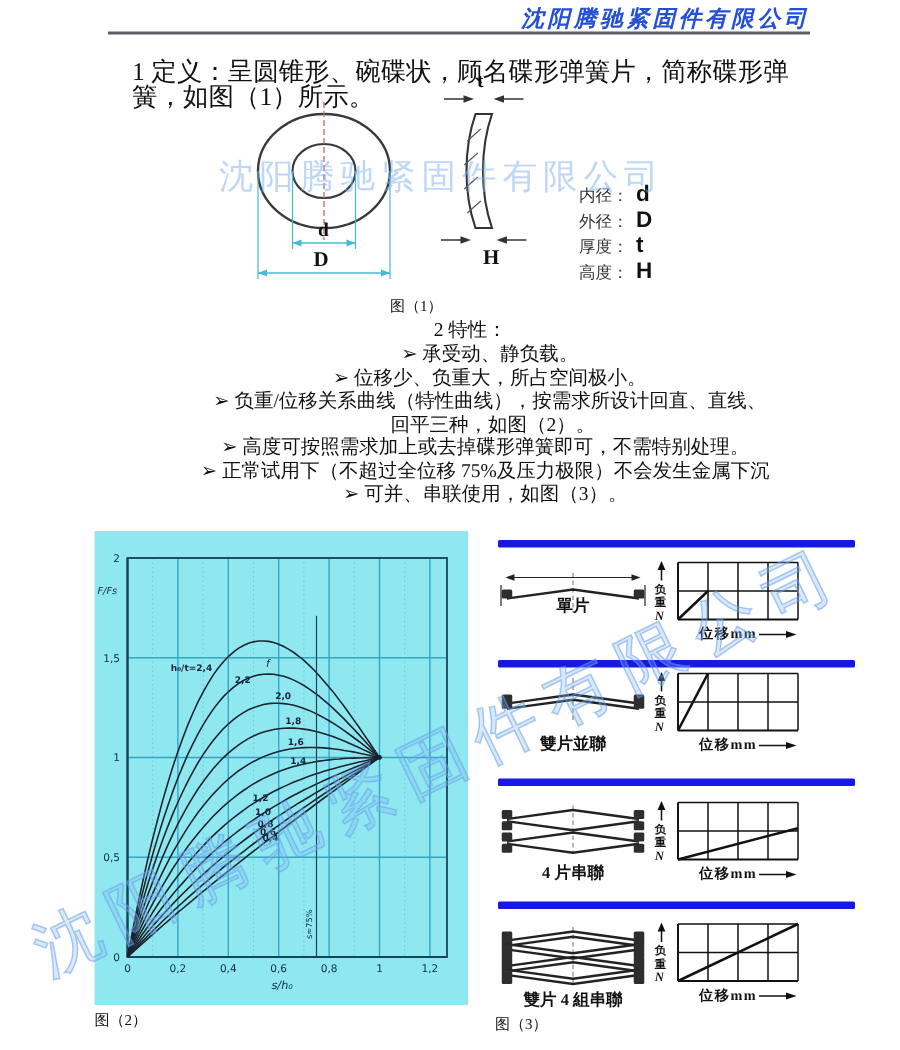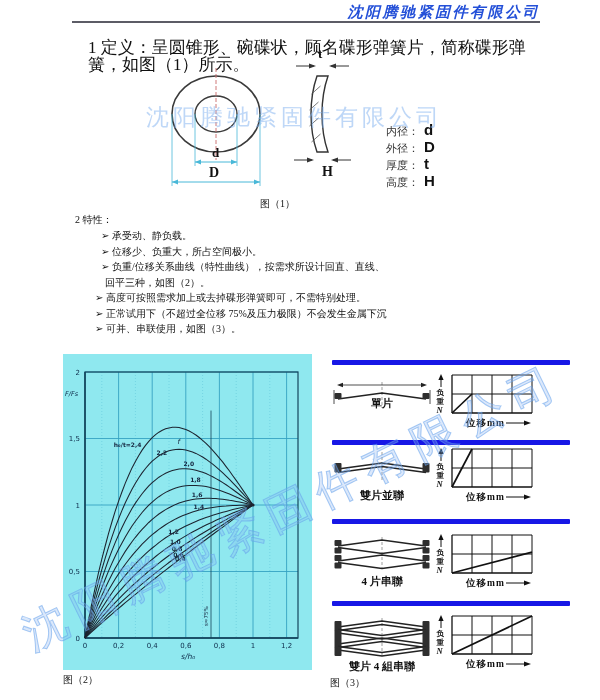--- a/index.html
+++ b/index.html
@@ -16,21 +16,21 @@
   .fig1-title{position:absolute;left:133px;top:58px;font-size:16px;font-weight:bold;letter-spacing:1px;}
   .params{position:absolute;left:386px;top:98px;line-height:15px;margin-top:24px;}
   .param-row{white-space:nowrap;}
   .pname{font-size:11px;color:#333;}
   .psym{font-size:15px;font-weight:bold;font-family:"Liberation Sans",sans-serif;margin-left:5px;}
   .caption{position:absolute;font-size:10px;text-align:left;}
   #cap1{left:260px;top:197px;width:80px;}
   #cap2{left:63px;top:673px;width:249px;}
   #cap3{left:330px;top:676px;width:242px;}
   
-  #features{position:absolute;left:0;top:212px;width:552px;font-size:10px;}
+  #features{position:absolute;left:0;top:212px;width:552px;font-size:13px;text-align:center;}
   .fhead{margin-left:75px;line-height:16px;}
   .fline{line-height:15.5px;white-space:nowrap;}
   .ml-a{margin-left:101px;}
   .ml-a2{margin-left:105px;}
   .ml-b{margin-left:95px;}
   .ml-b2{margin-left:110px;}
   
   #fig2{position:absolute;left:63px;top:354px;width:249px;height:316px;background:#8fe8ef;}
   
   #fig3{position:absolute;left:330px;top:356px;width:242px;height:320px;}

